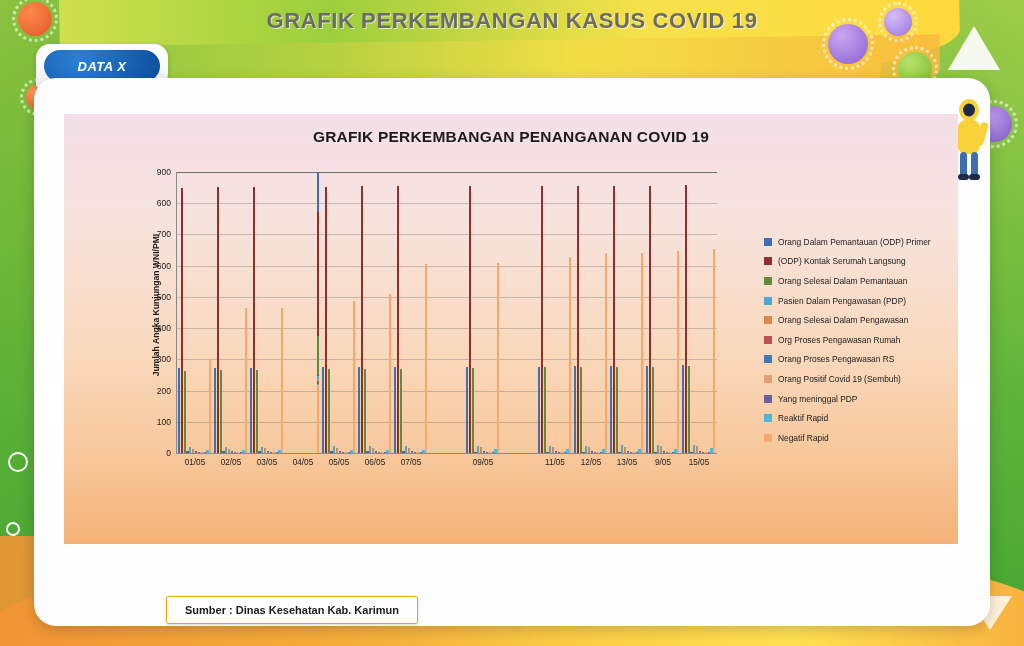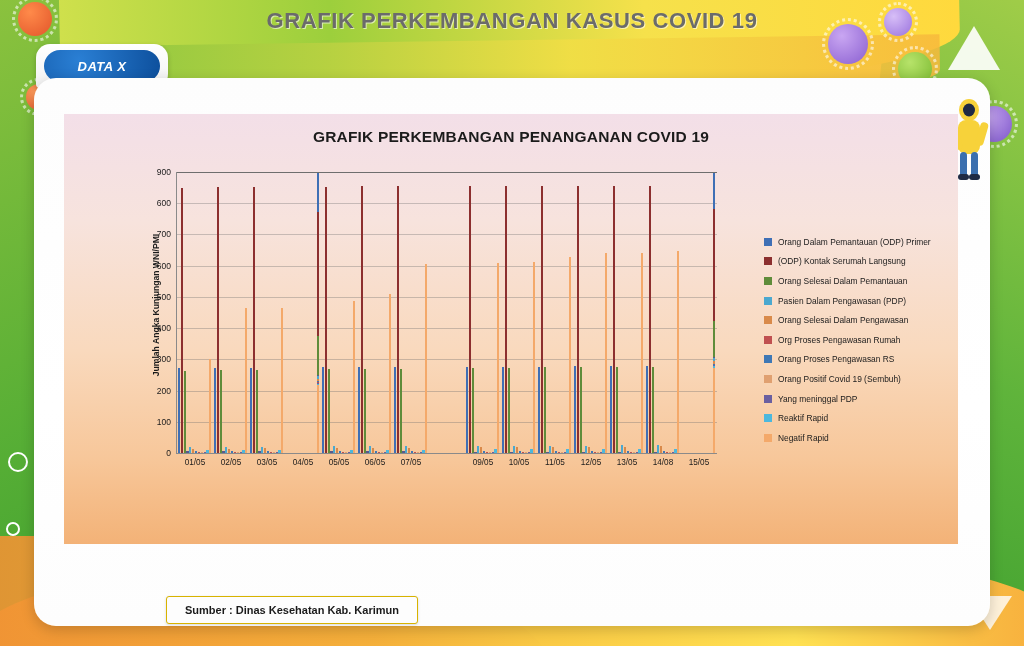--- a/index.html
+++ b/index.html
@@ -289,35 +289,20 @@
             <div class="bar" title="Pasien Dalam Pengawasan (PDP): 23" style="height: 7.18111px; background: rgb(75, 168, 207);"></div>
             <div class="bar" title="Orang Selesai Dalam Pengawasan: 18" style="height: 5.62px; background: rgb(217, 138, 74);"></div>
             <div class="bar" title="Orang Proses Pengawasan RS: 5" style="height: 1.56111px; background: rgb(63, 120, 181);"></div>
             <div class="bar" title="Org Proses Pengawasan Rumah: 2" style="height: 1px; background: rgb(192, 80, 80);"></div>
             <div class="bar" title="Orang Positif Covid 19 (Sembuh): 3" style="height: 1px; background: rgb(224, 160, 112);"></div>
             <div class="bar" title="Yang meninggal PDP: 2" style="height: 1px; background: rgb(106, 95, 160);"></div>
             <div class="bar" title="Reaktif Rapid: 12" style="height: 3.74667px; background: rgb(76, 184, 221);"></div>
             <div class="bar" title="Negatif Rapid: 609" style="height: 190.143px; background: rgb(244, 169, 106);"></div>
             <div class="xtick">09/05</div>
           </div>
-          <div class="group" style="left: 324.95px; width: 34.1px; height: 281px;">
-            <div class="bar" title="Orang Dalam Pemantauan (ODP) Primer: 277" style="height: 86.4856px; background: rgb(63, 111, 181);"></div>
-            <div class="bar" title="(ODP) Kontak Serumah Langsung: 855" style="height: 266.95px; background: rgb(140, 47, 47);"></div>
-            <div class="bar" title="Orang Selesai Dalam Pemantauan: 273" style="height: 85.2367px; background: rgb(95, 140, 58);"></div>
-            <div class="bar" title="Orang Proses Dalam Pemantauan: 4" style="height: 1.24889px; background: rgb(90, 90, 140);"></div>
-            <div class="bar" title="Pasien Dalam Pengawasan (PDP): 23" style="height: 7.18111px; background: rgb(75, 168, 207);"></div>
-            <div class="bar" title="Orang Selesai Dalam Pengawasan: 18" style="height: 5.62px; background: rgb(217, 138, 74);"></div>
-            <div class="bar" title="Orang Proses Pengawasan RS: 5" style="height: 1.56111px; background: rgb(63, 120, 181);"></div>
-            <div class="bar" title="Org Proses Pengawasan Rumah: 2" style="height: 1px; background: rgb(192, 80, 80);"></div>
-            <div class="bar" title="Orang Positif Covid 19 (Sembuh): 3" style="height: 1px; background: rgb(224, 160, 112);"></div>
-            <div class="bar" title="Yang meninggal PDP: 2" style="height: 1px; background: rgb(106, 95, 160);"></div>
-            <div class="bar" title="Reaktif Rapid: 12" style="height: 3.74667px; background: rgb(76, 184, 221);"></div>
-            <div class="bar" title="Negatif Rapid: 613" style="height: 191.392px; background: rgb(244, 169, 106);"></div>
-            <div class="xtick">10/05</div>
-          </div>
           <div class="group" style="left: 360.95px; width: 34.1px; height: 281px;">
             <div class="bar" title="Orang Dalam Pemantauan (ODP) Primer: 277" style="height: 86.4856px; background: rgb(63, 111, 181);"></div>
             <div class="bar" title="(ODP) Kontak Serumah Langsung: 855" style="height: 266.95px; background: rgb(140, 47, 47);"></div>
             <div class="bar" title="Orang Selesai Dalam Pemantauan: 274" style="height: 85.5489px; background: rgb(95, 140, 58);"></div>
             <div class="bar" title="Orang Proses Dalam Pemantauan: 4" style="height: 1.24889px; background: rgb(90, 90, 140);"></div>
             <div class="bar" title="Pasien Dalam Pengawasan (PDP): 24" style="height: 7.49333px; background: rgb(75, 168, 207);"></div>
             <div class="bar" title="Orang Selesai Dalam Pengawasan: 19" style="height: 5.93222px; background: rgb(217, 138, 74);"></div>
             <div class="bar" title="Orang Proses Pengawasan RS: 5" style="height: 1.56111px; background: rgb(63, 120, 181);"></div>
             <div class="bar" title="Org Proses Pengawasan Rumah: 2" style="height: 1px; background: rgb(192, 80, 80);"></div>
             <div class="bar" title="Orang Positif Covid 19 (Sembuh): 3" style="height: 1px; background: rgb(224, 160, 112);"></div>
@@ -362,23 +347,23 @@
             <div class="bar" title="Orang Selesai Dalam Pemantauan: 277" style="height: 86.4856px; background: rgb(95, 140, 58);"></div>
             <div class="bar" title="Orang Proses Dalam Pemantauan: 3" style="height: 1px; background: rgb(90, 90, 140);"></div>
             <div class="bar" title="Pasien Dalam Pengawasan (PDP): 26" style="height: 8.11778px; background: rgb(75, 168, 207);"></div>
             <div class="bar" title="Orang Selesai Dalam Pengawasan: 21" style="height: 6.55667px; background: rgb(217, 138, 74);"></div>
             <div class="bar" title="Orang Proses Pengawasan RS: 5" style="height: 1.56111px; background: rgb(63, 120, 181);"></div>
             <div class="bar" title="Org Proses Pengawasan Rumah: 2" style="height: 1px; background: rgb(192, 80, 80);"></div>
             <div class="bar" title="Orang Positif Covid 19 (Sembuh): 3" style="height: 1px; background: rgb(224, 160, 112);"></div>
             <div class="bar" title="Yang meninggal PDP: 2" style="height: 1px; background: rgb(106, 95, 160);"></div>
             <div class="bar" title="Reaktif Rapid: 14" style="height: 4.37111px; background: rgb(76, 184, 221);"></div>
             <div class="bar" title="Negatif Rapid: 648" style="height: 202.32px; background: rgb(244, 169, 106);"></div>
-            <div class="xtick">14/08</div>
-          </div>
-          <div class="group" style="left: 504.95px; width: 34.1px; height: 281px; flex-direction: column;">
+            <div class="xtick">9/05</div>
+          </div>
+          <div class="group" style="left: 504.95px; width: 34.1px; height: 281px;">
             <div class="bar" title="Orang Dalam Pemantauan (ODP) Primer: 281" style="height: 87.7344px; background: rgb(63, 111, 181);"></div>
             <div class="bar" title="(ODP) Kontak Serumah Langsung: 857" style="height: 267.574px; background: rgb(140, 47, 47);"></div>
             <div class="bar" title="Orang Selesai Dalam Pemantauan: 278" style="height: 86.7978px; background: rgb(95, 140, 58);"></div>
             <div class="bar" title="Orang Proses Dalam Pemantauan: 3" style="height: 1px; background: rgb(90, 90, 140);"></div>
             <div class="bar" title="Pasien Dalam Pengawasan (PDP): 27" style="height: 8.43px; background: rgb(75, 168, 207);"></div>
             <div class="bar" title="Orang Selesai Dalam Pengawasan: 22" style="height: 6.86889px; background: rgb(217, 138, 74);"></div>
             <div class="bar" title="Orang Proses Pengawasan RS: 5" style="height: 1.56111px; background: rgb(63, 120, 181);"></div>
             <div class="bar" title="Org Proses Pengawasan Rumah: 2" style="height: 1px; background: rgb(192, 80, 80);"></div>
             <div class="bar" title="Orang Positif Covid 19 (Sembuh): 3" style="height: 1px; background: rgb(224, 160, 112);"></div>
             <div class="bar" title="Yang meninggal PDP: 2" style="height: 1px; background: rgb(106, 95, 160);"></div>

